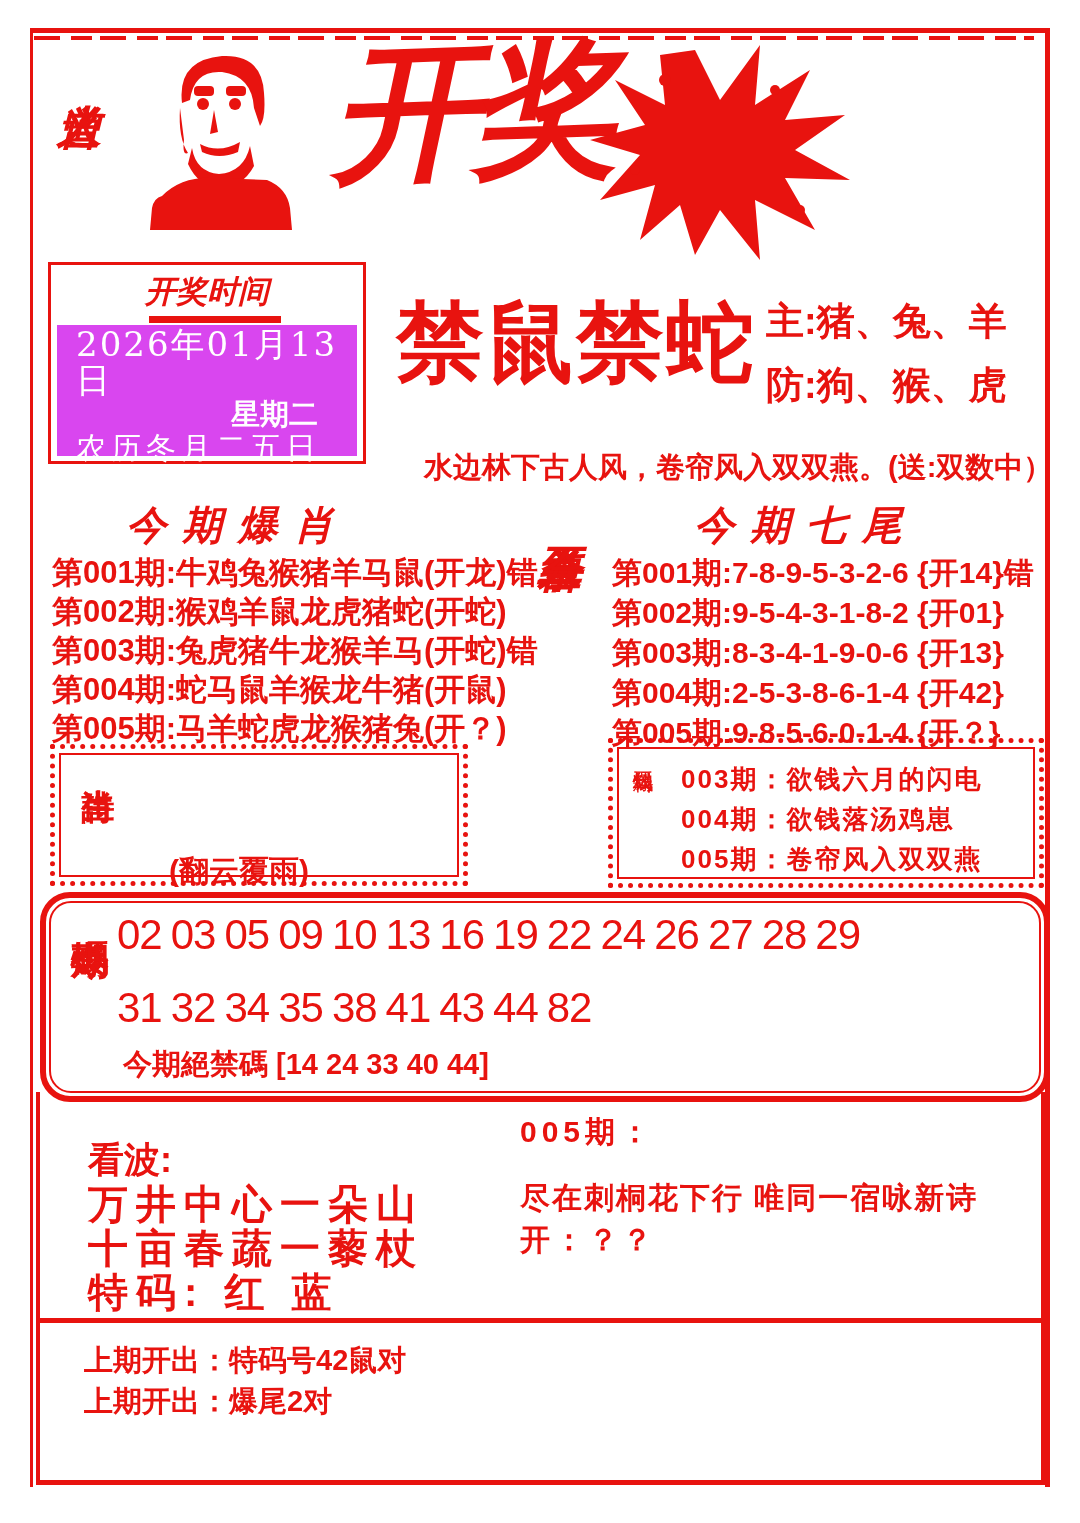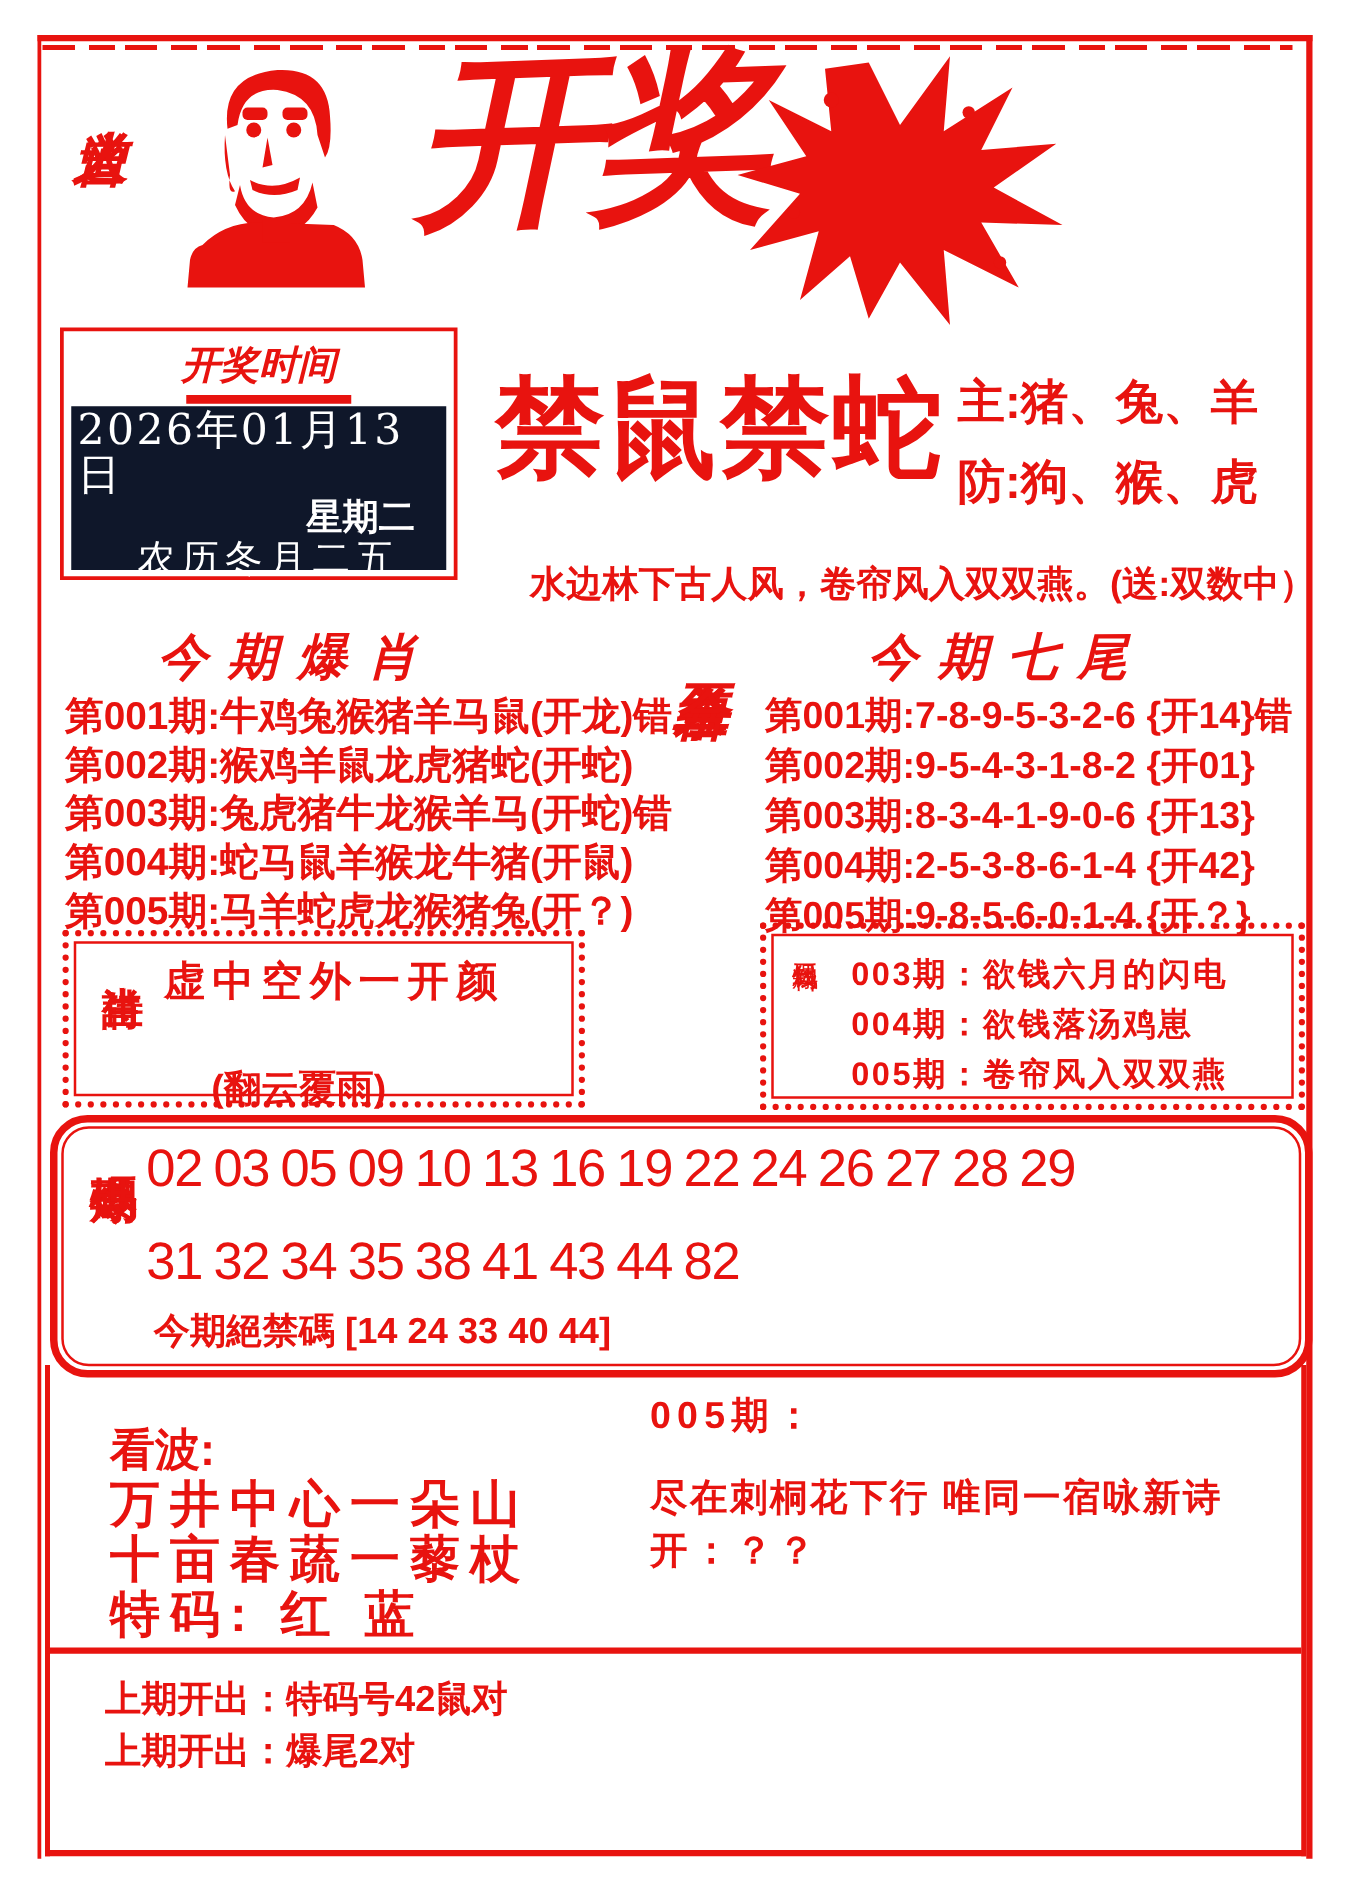--- a/index.html
+++ b/index.html
@@ -23,24 +23,24 @@
   .masthead{left:330px;top:36px;font-size:148px;line-height:1;transform:rotate(-2deg);letter-spacing:-8px;}
   .starburst{left:545px;top:20px;}
   .issue{left:872px;top:194px;font-size:38px;letter-spacing:1px;}
 
   
   .date-box{left:48px;top:262px;width:312px;height:196px;border:3px solid #e8130f;}
   .date-heading{width:100%;text-align:center;margin-top:6px;font-size:31px;}
   .bar{height:7px;background:#e8130f;margin:3px auto 0 auto;}
   .bar1{width:132px;transform:translateX(8px);}
   .bar2{width:152px;transform:translateX(-2px);}
-  .red-block{position:absolute;left:6px;right:6px;top:60px;bottom:5px;background:#0f172a;color:#fff;padding:1px 5px;}
+  .red-block{position:absolute;left:6px;right:6px;top:60px;bottom:5px;background:#d946ef;color:#fff;padding:1px 19px;}
   .date-line{font-family:"DejaVu Serif",serif;font-size:34px;letter-spacing:2px;line-height:36px;}
   .weekday{text-align:right;padding-right:20px;font-weight:bold;font-size:29px;line-height:33px;}
-  .lunar{font-family:"DejaVu Serif",serif;font-size:30px;letter-spacing:5px;line-height:33px;margin-left:48px;}
+  .lunar{font-family:"DejaVu Serif",serif;font-size:30px;letter-spacing:5px;line-height:33px;}
   .ganzhi{font-family:"DejaVu Serif",serif;font-weight:bold;font-size:29px;letter-spacing:1px;line-height:32px;}
 
   
   .main-title{left:396px;top:298px;font-size:88px;line-height:1;letter-spacing:2px;font-family:"DejaVu Serif",serif;font-weight:bold;}
   .zhu{left:766px;top:296px;font-size:38px;}
   .fang{left:766px;top:360px;font-size:38px;}
   .verse{left:424px;top:448px;font-size:29px;}
 
   
   .panel-title{font-size:40px;letter-spacing:16px;}
@@ -156,21 +156,20 @@
     <div class="nowrap">第002期:9-5-4-3-1-8-2 {开01}</div>
     <div class="nowrap">第003期:8-3-4-1-9-0-6 {开13}</div>
     <div class="nowrap">第004期:2-5-3-8-6-1-4 {开42}</div>
     <div class="nowrap">第005期:9-8-5-6-0-1-4 {开？}</div>
   </div>
 
   <div class="abs sx-box fancy">
     <div class="fancy-inner">
       <div class="abs sx-label v-text">生肖詩</div>
       <div class="abs sx-lines">
-        <div class="nowrap">虚中空外一开颜</div>
       </div>
       <div class="abs sx-note nowrap">(翻云覆雨)</div>
     </div>
   </div>
 
   <div class="abs sj-box fancy">
     <div class="fancy-inner">
       <div class="abs sj-label v-text">三句爆钱料</div>
       <div class="abs sj-rows">
         <div class="nowrap">003期：欲钱六月的闪电</div>

